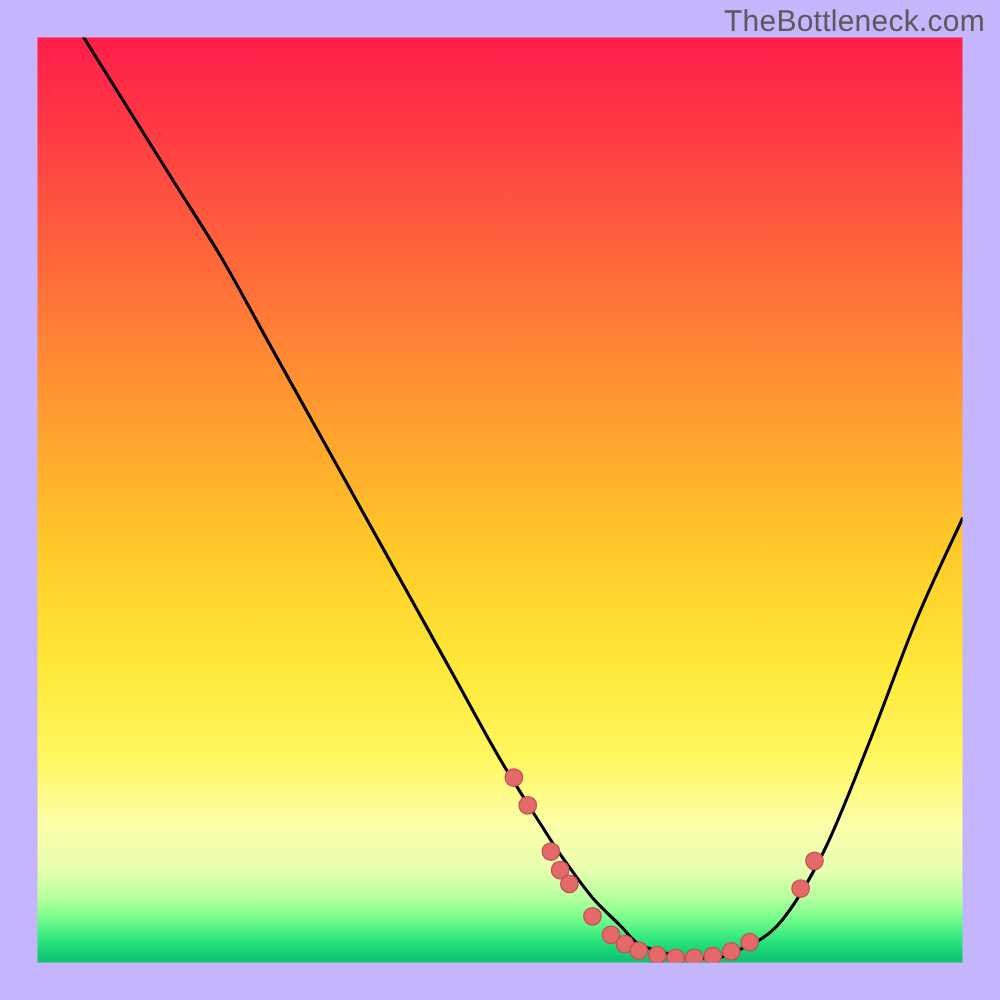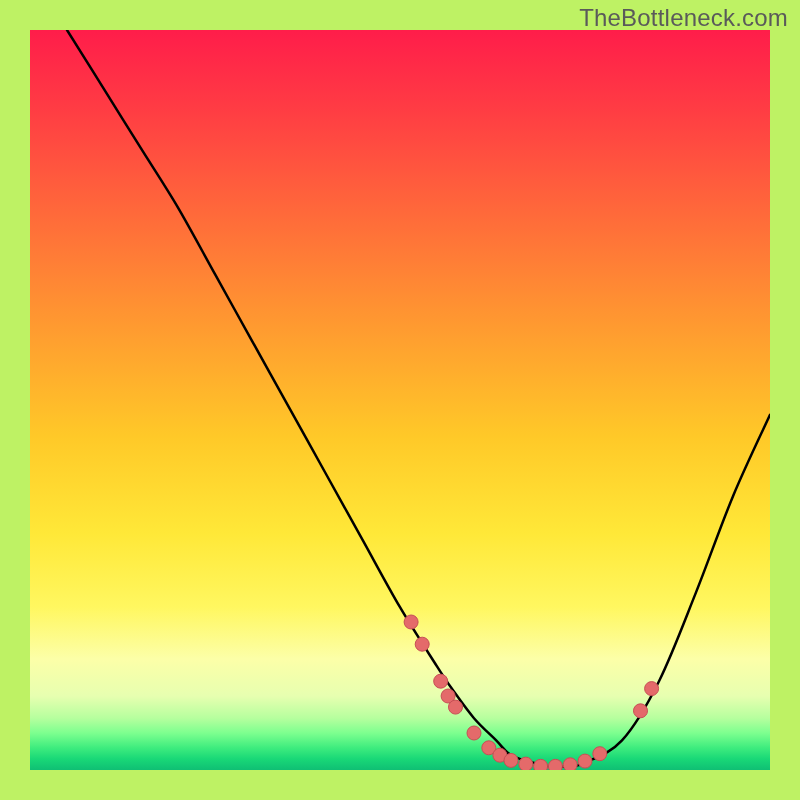--- a/index.html
+++ b/index.html
@@ -8,21 +8,21 @@
     width: 800px;
     height: 800px;
     background: #000;
     overflow: hidden;
     font-family: Arial, Helvetica, sans-serif;
   }
   .stage {
     position: relative;
     width: 800px;
     height: 800px;
-    background: #bef264;
+    background: #c4b5fd;
   }
   .watermark {
     position: absolute;
     top: 4px;
     right: 12px;
     color: #5a5a5a;
     font-size: 24px;
     font-weight: 400;
     letter-spacing: 0.2px;
     z-index: 3;

